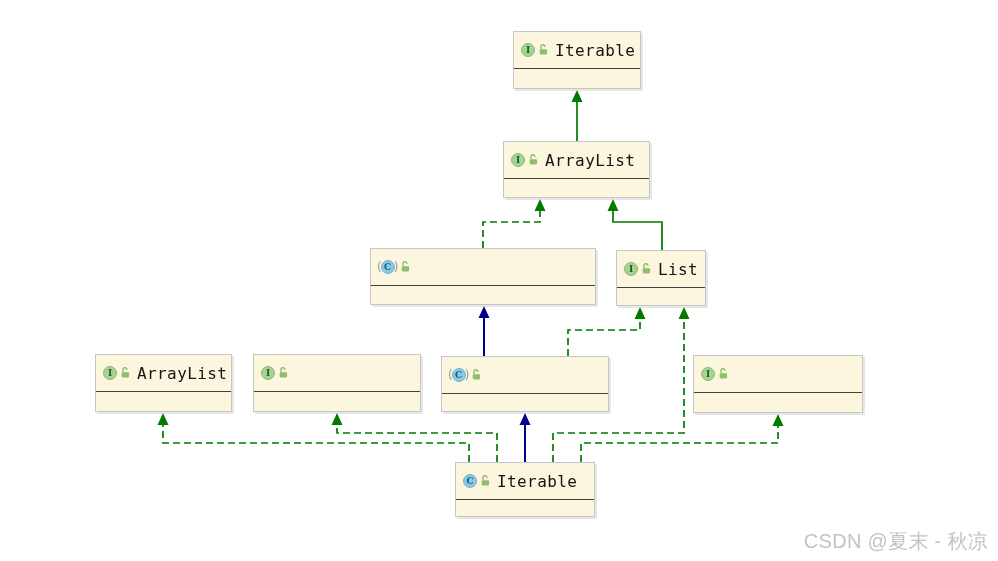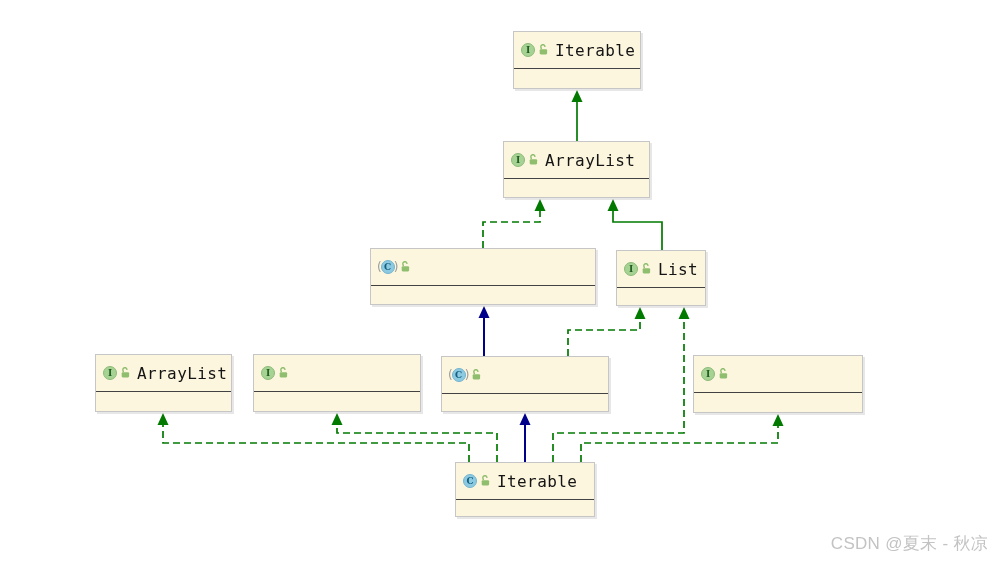--- a/index.html
+++ b/index.html
@@ -48,21 +48,21 @@
   .paren{
     color:#9c9c9c;font-size:12px;line-height:1;
     font-family:"DejaVu Sans",sans-serif;
     margin:0 -1px;display:none;
   }
   .k-abstract_class .paren{display:inline;}
   .lock-icon{display:inline-flex;margin-left:3px;align-items:center;}
   .watermark{
     position:absolute;right:10px;bottom:6px;z-index:3;
     font-family:"Liberation Sans","DejaVu Sans",sans-serif;
-    font-size:17px;color:var(--wm,#c3c3c3);
+    font-size:20px;color:var(--wm,#c3c3c3);
     letter-spacing:.3px;
     margin-top:31px;
   }
 </style>
 </head>
 <body>
 
 <div class="stage" style="width: 998px; height: 561px; background: rgb(255, 255, 255);">
   <svg class="edges" width="998" height="561">
       <polyline points="577,141 577,102" fill="none" stroke="#027a00" stroke-width="1.7"></polyline>

